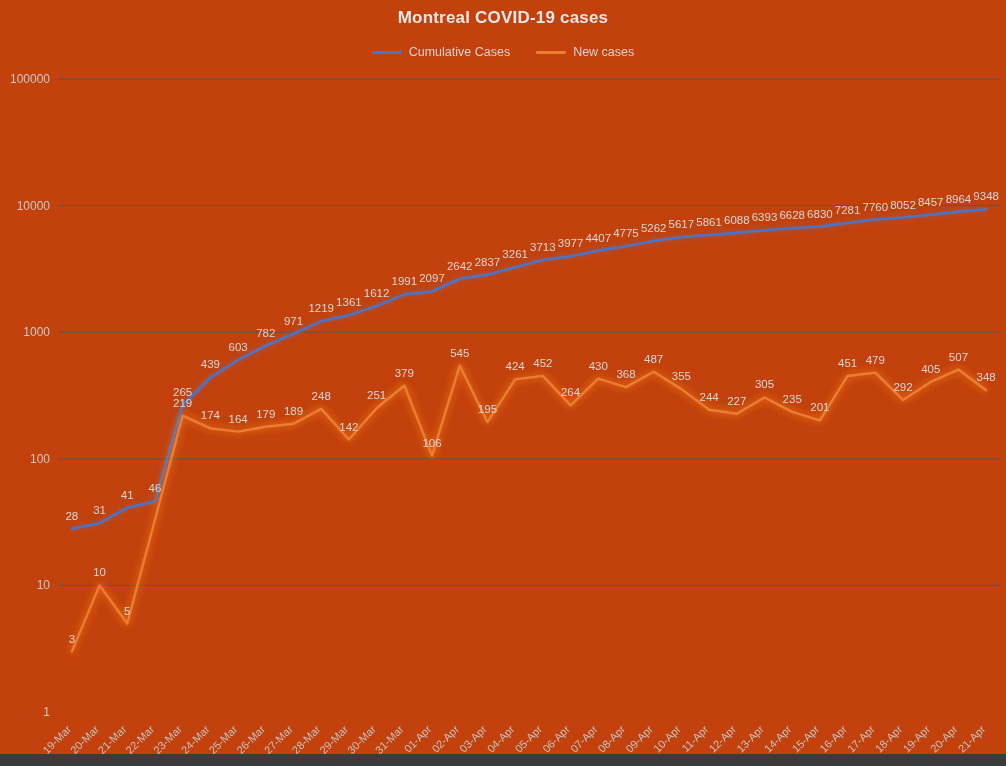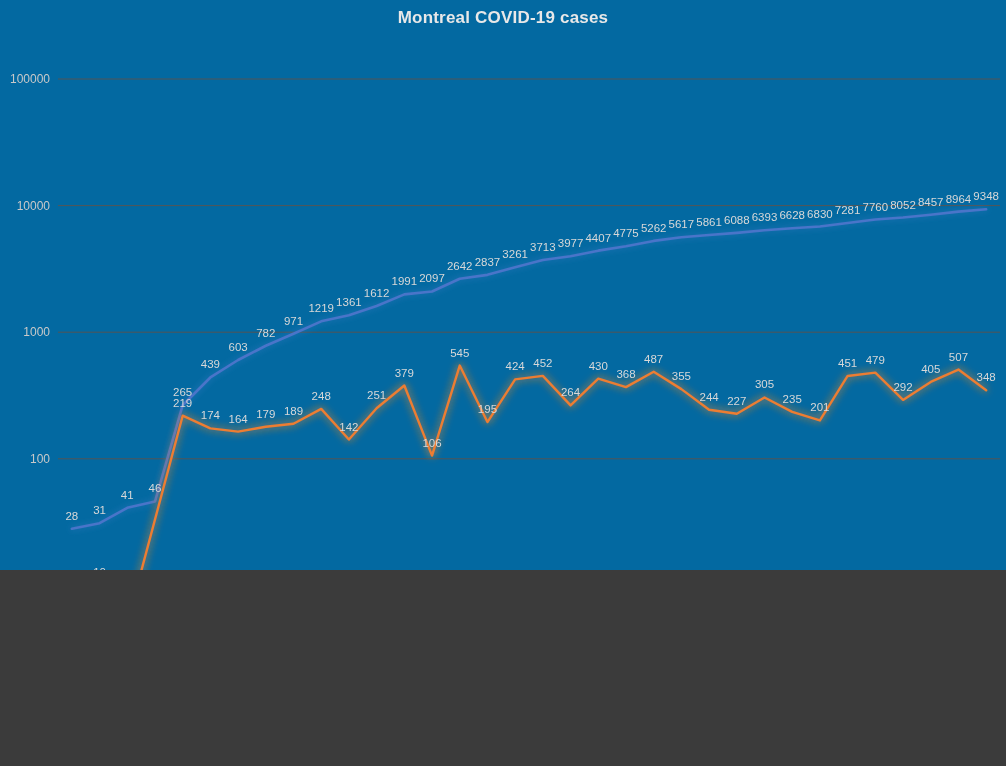--- a/index.html
+++ b/index.html
@@ -3,22 +3,22 @@
 <meta charset="utf-8">
 <style>
   html, body {
     margin: 0;
     padding: 0;
     background: #3b3b3b;
   }
   #page {
     position: relative;
     width: 1006px;
-    height: 570px;
-    background: #0369a1;
+    height: 754px;
+    background: #c2410c;
     font-family: "Liberation Sans", sans-serif;
     overflow: hidden;
   }
   #chart-title {
     position: absolute;
     top: 8px;
     left: 0;
     width: 1006px;
     text-align: center;
     color: #e8e8e8;
@@ -79,20 +79,30 @@
     stroke-width: 1;
   }
 </style>
 </head>
 <body>
 
 <div id="page">
 
   <div id="chart-title">Montreal COVID-19 cases</div>
 
+  <div id="legend">
+    <div class="legend-item">
+      <span class="legend-swatch" style="background: rgb(74, 116, 201);"></span>
+      <span class="legend-label">Cumulative Cases</span>
+    </div>
+    <div class="legend-item">
+      <span class="legend-swatch" style="background: rgb(237, 125, 49);"></span>
+      <span class="legend-label">New cases</span>
+    </div>
+  </div>
 
   <svg id="plot-svg" width="1006" height="766">
     <defs>
       <filter id="orange-glow" x="-60%" y="-60%" width="220%" height="220%">
         <feGaussianBlur stdDeviation="4" result="blur"></feGaussianBlur>
         <feFlood flood-color="#ff8c2a" flood-opacity="0.55" result="col"></feFlood>
         <feComposite in="col" in2="blur" operator="in" result="glow"></feComposite>
         <feMerge>
           <feMergeNode in="glow"></feMergeNode>
           <feMergeNode in="glow"></feMergeNode>

